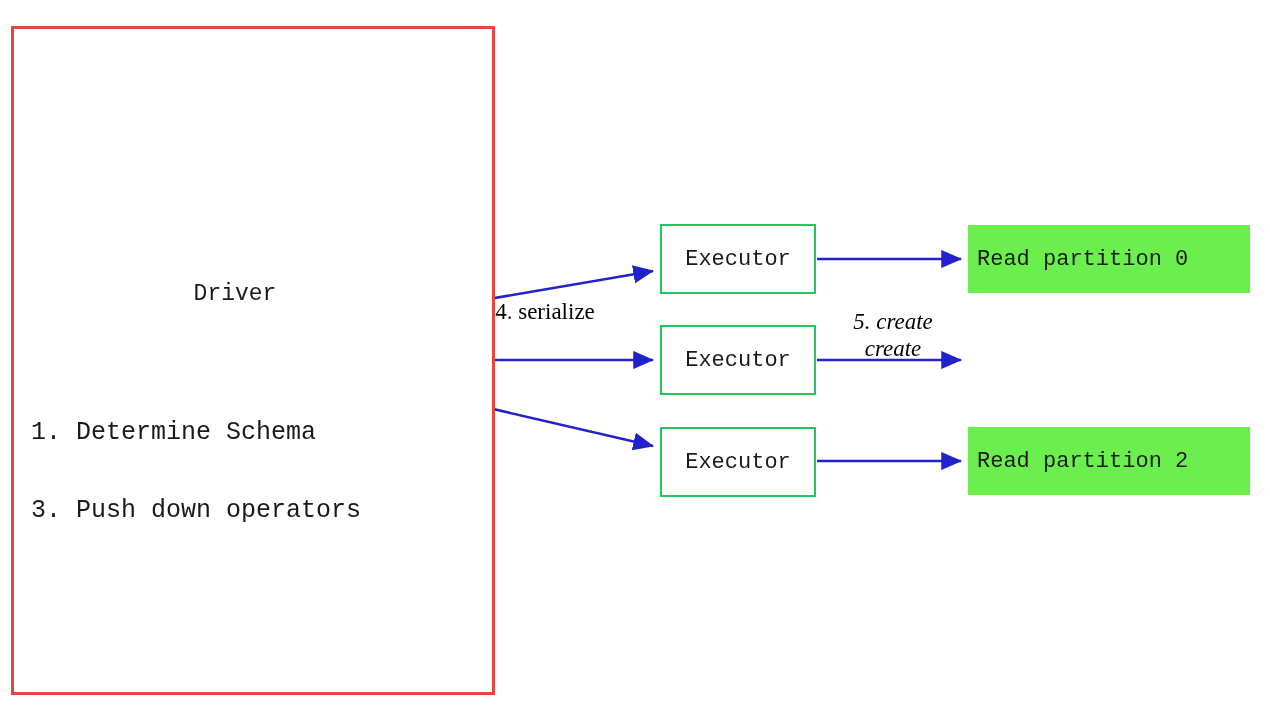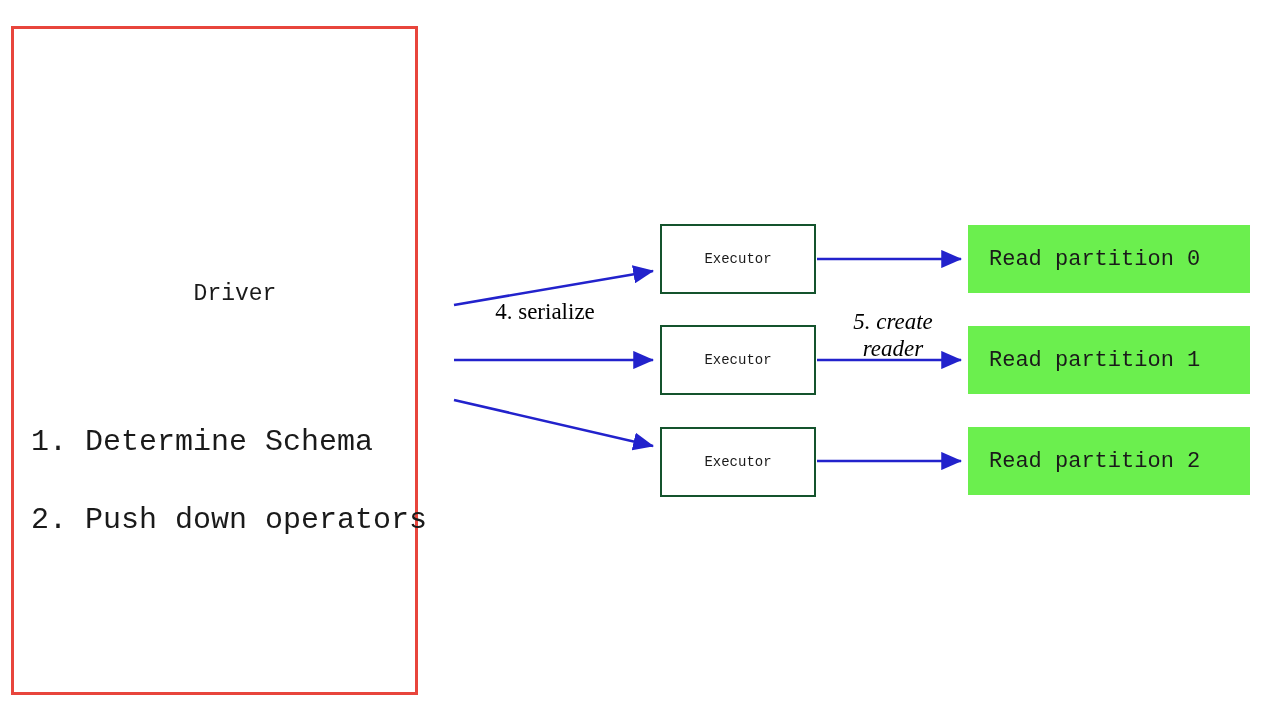--- a/index.html
+++ b/index.html
@@ -22,83 +22,83 @@
     width: 1270px;
     height: 710px;
     pointer-events: none;
   }
 
   
   .driver-box {
     position: absolute;
     left: 11px;
     top: 26px;
-    width: 407px;
+    width: 484px;
     height: 669px;
     box-sizing: border-box;
     border: 3px solid #e8453c;
     background: #ffffff;
   }
   .driver-title {
     position: absolute;
     left: 0;
     top: 252px;
     width: 442px;
     text-align: center;
     font-family: "Liberation Mono", "DejaVu Sans Mono", monospace;
     font-size: 23px;
     color: #1a1a1a;
     white-space: pre;
   }
   .driver-steps {
     position: absolute;
     left: 17px;
-    top: 348px;
+    top: 339px;
     font-family: "Liberation Mono", "DejaVu Sans Mono", monospace;
-    font-size: 30px;
+    font-size: 25px;
     line-height: 26px;
     color: #1a1a1a;
     white-space: pre;
   }
   .driver-steps div { white-space: pre; }
 
   
   .exec-box {
     position: absolute;
     width: 156px;
     height: 70px;
     box-sizing: border-box;
-    border: 2px solid #14532d;
+    border: 2px solid #22c55e;
     background: #ffffff;
     display: flex;
     align-items: center;
     justify-content: center;
     font-family: "Liberation Mono", "DejaVu Sans Mono", monospace;
-    font-size: 14px;
+    font-size: 22px;
     color: #1a1a1a;
     white-space: pre;
   }
   .exec-0 { left: 660px; top: 224px; }
   .exec-1 { left: 660px; top: 325px; }
   .exec-2 { left: 660px; top: 427px; }
 
   
   .green-box {
     position: absolute;
     left: 968px;
     width: 282px;
     height: 68px;
     background: #6bef4e;
     display: flex;
     align-items: center;
     font-family: "Liberation Mono", "DejaVu Sans Mono", monospace;
     font-size: 22px;
     color: #1a1a1a;
     white-space: pre;
-    padding-left: 21px;
+    padding-left: 9px;
     box-sizing: border-box;
   }
   .green-0 { top: 225px; }
   .green-1 { top: 326px; }
   .green-2 { top: 427px; text-align: center; }
 
   
   .edge-label {
     position: absolute;
     font-family: "Liberation Serif", "DejaVu Serif", serif;
@@ -131,34 +131,33 @@
 
     <line x1="817" y1="259" x2="961" y2="259" stroke="#2222cc" stroke-width="2.6" marker-end="url(#arrowhead)"></line>
     <line x1="817" y1="360" x2="961" y2="360" stroke="#2222cc" stroke-width="2.6" marker-end="url(#arrowhead)"></line>
     <line x1="817" y1="461" x2="961" y2="461" stroke="#2222cc" stroke-width="2.6" marker-end="url(#arrowhead)"></line>
   </svg>
 
   <div class="driver-box">
     <div class="driver-title">Driver</div>
     <div class="driver-steps">
       <div>1. Determine Schema</div>
-      <div>2. Push down operators</div>
+      <div>3. Push down operators</div>
     </div>
   </div>
 
   <div class="exec-box exec-0">Executor</div>
   <div class="exec-box exec-1">Executor</div>
   <div class="exec-box exec-2">Executor</div>
 
   <div class="green-box green-0">Read partition 0</div>
-  <div class="green-box green-1">Read partition 1</div>
   <div class="green-box green-2">Read partition 2</div>
 
   <div class="edge-label label-serialize">
     <div>4. serialize</div>
   </div>
 
   <div class="edge-label label-create">
     <div>5. create</div>
-    <div>reader</div>
+    <div>create</div>
   </div>
 
 </div>
 
 </body></html>

